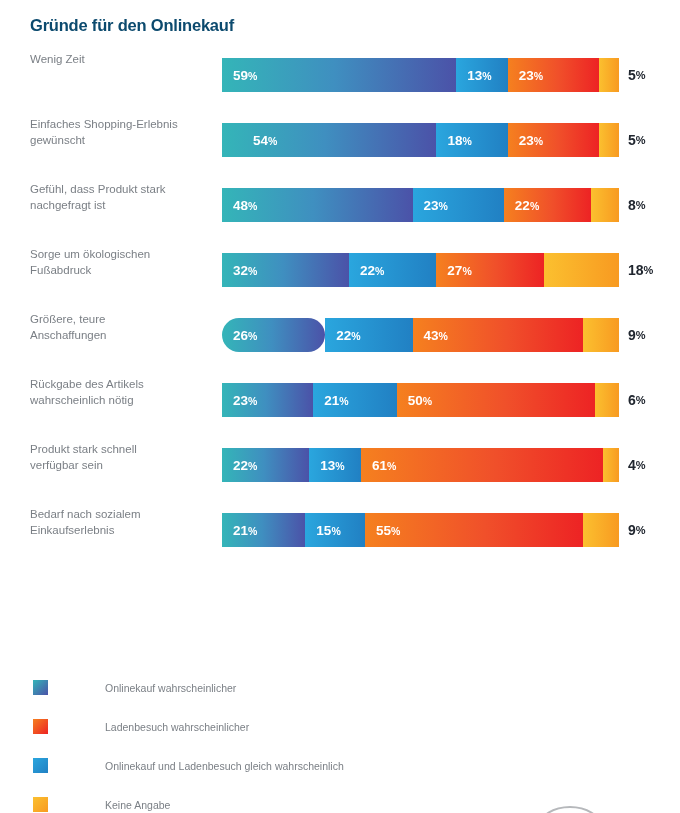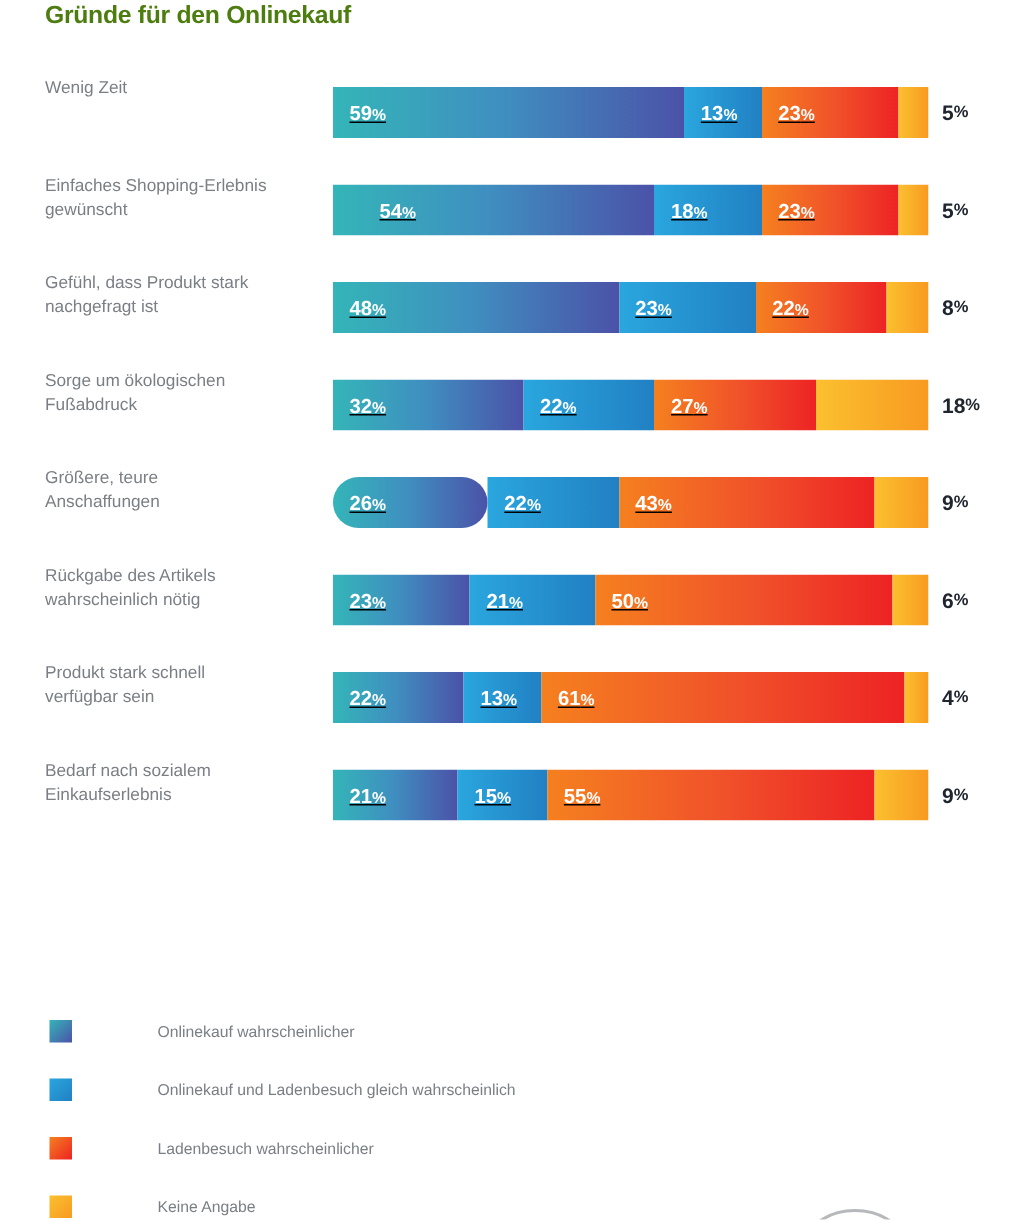--- a/index.html
+++ b/index.html
@@ -9,24 +9,24 @@
     height: 813px;
     background: #ffffff;
     font-family: "Liberation Sans", sans-serif;
     position: relative;
     overflow: hidden;
   }
 
   #page-title {
     position: absolute;
     left: 30px;
-    top: 1px;
+    top: 16px;
     font-size: 16.5px;
     font-weight: bold;
-    color: #4d7c0f;
+    color: #0c4a6e;
     letter-spacing: -0.2px;
   }
 
   
   #chart {
     position: absolute;
     left: 0;
     top: 52px;
     width: 680px;
   }
@@ -49,21 +49,20 @@
   .row-label span { display: block; }
 
   .bar {
     position: absolute;
     left: 222px;
     top: 6px;
     width: 397px;
     height: 34px;
     display: flex;
     overflow: hidden;
-    text-decoration: underline;
   }
   .seg {
     position: relative;
     height: 100%;
     display: flex;
     align-items: center;
     overflow: hidden;
   }
   .seg-label {
     font-size: 13.5px;
@@ -334,26 +333,26 @@
       </div>
     </div>
   </div>
 
 <div id="legend">
     <div class="legend-item">
       <div class="legend-swatch s0"></div>
       <div class="legend-text">Onlinekauf wahrscheinlicher</div>
     </div>
     <div class="legend-item">
+      <div class="legend-swatch s2"></div>
+      <div class="legend-text">Ladenbesuch wahrscheinlicher</div>
+    </div>
+    <div class="legend-item">
       <div class="legend-swatch s1"></div>
       <div class="legend-text">Onlinekauf und Ladenbesuch gleich wahrscheinlich</div>
-    </div>
-    <div class="legend-item">
-      <div class="legend-swatch s2"></div>
-      <div class="legend-text">Ladenbesuch wahrscheinlicher</div>
     </div>
     <div class="legend-item">
       <div class="legend-swatch s3"></div>
       <div class="legend-text">Keine Angabe</div>
     </div>
   </div>
 
 <div id="bottom-logo"></div>
 
 </body></html>

